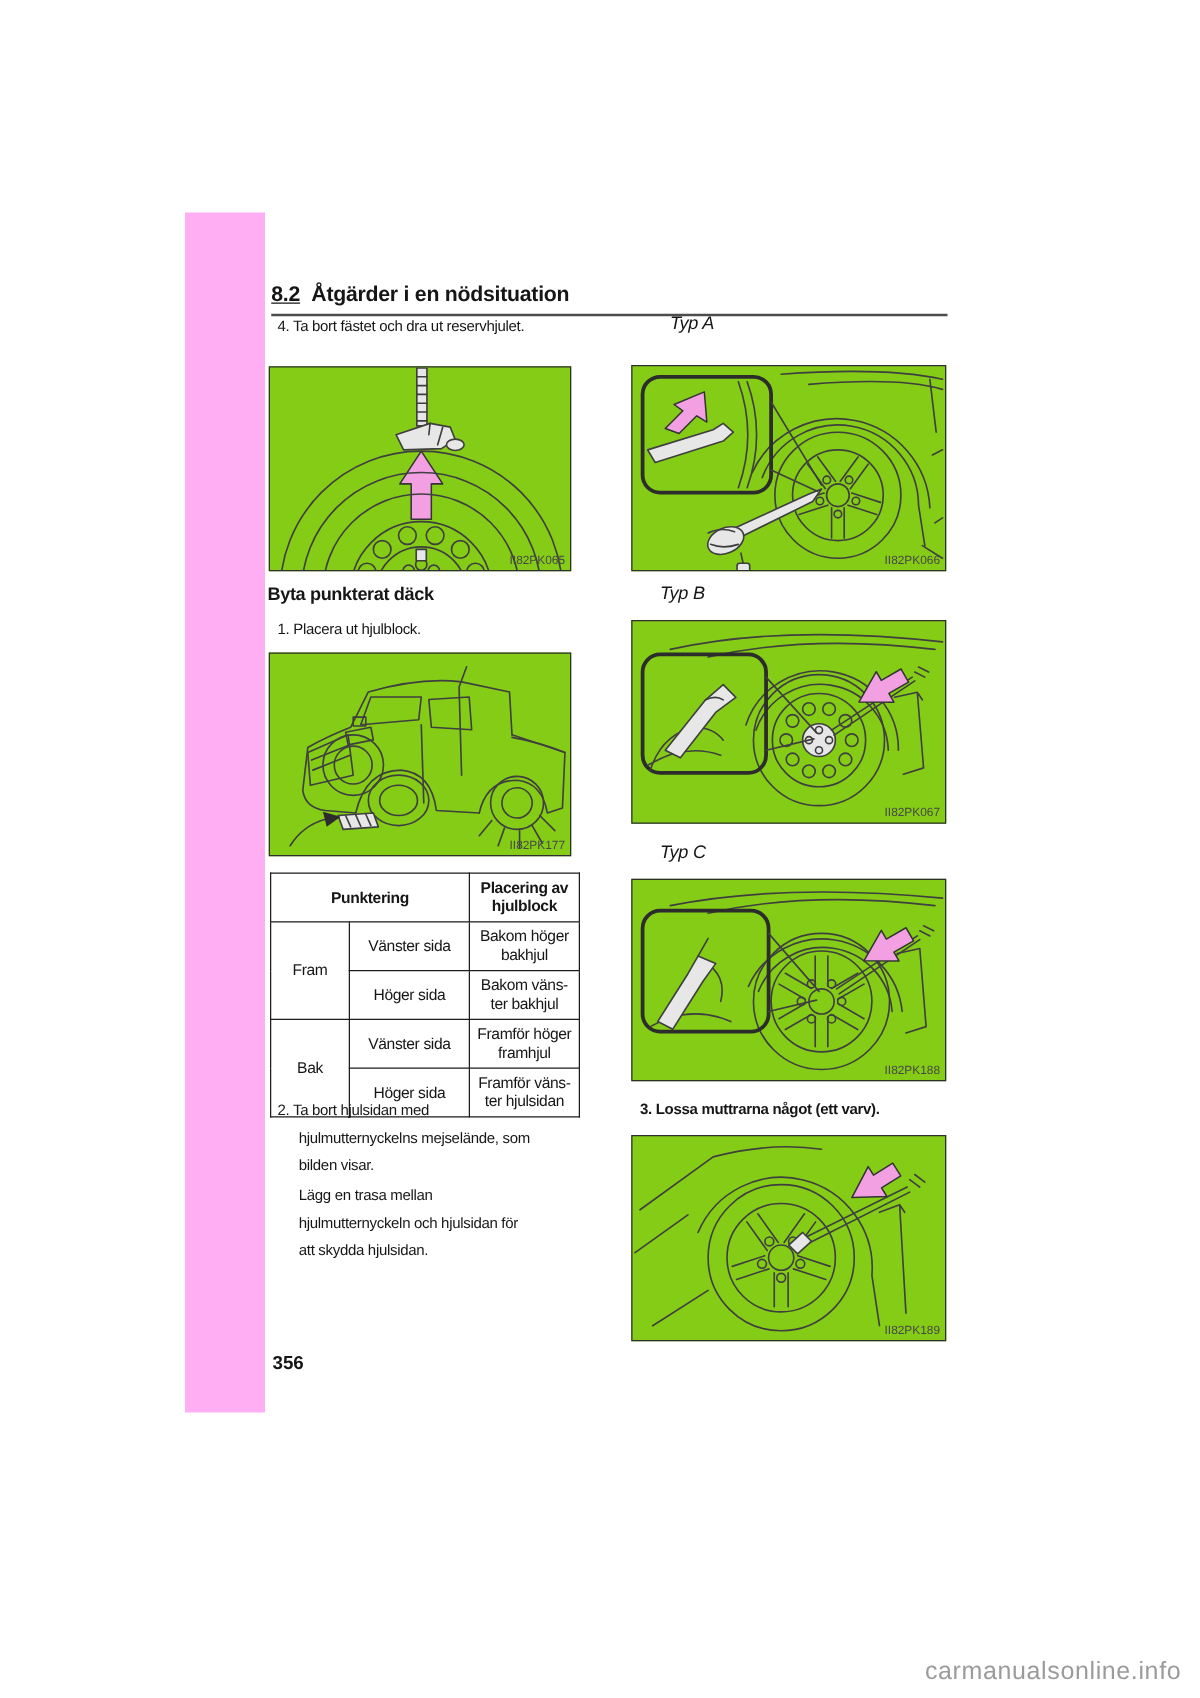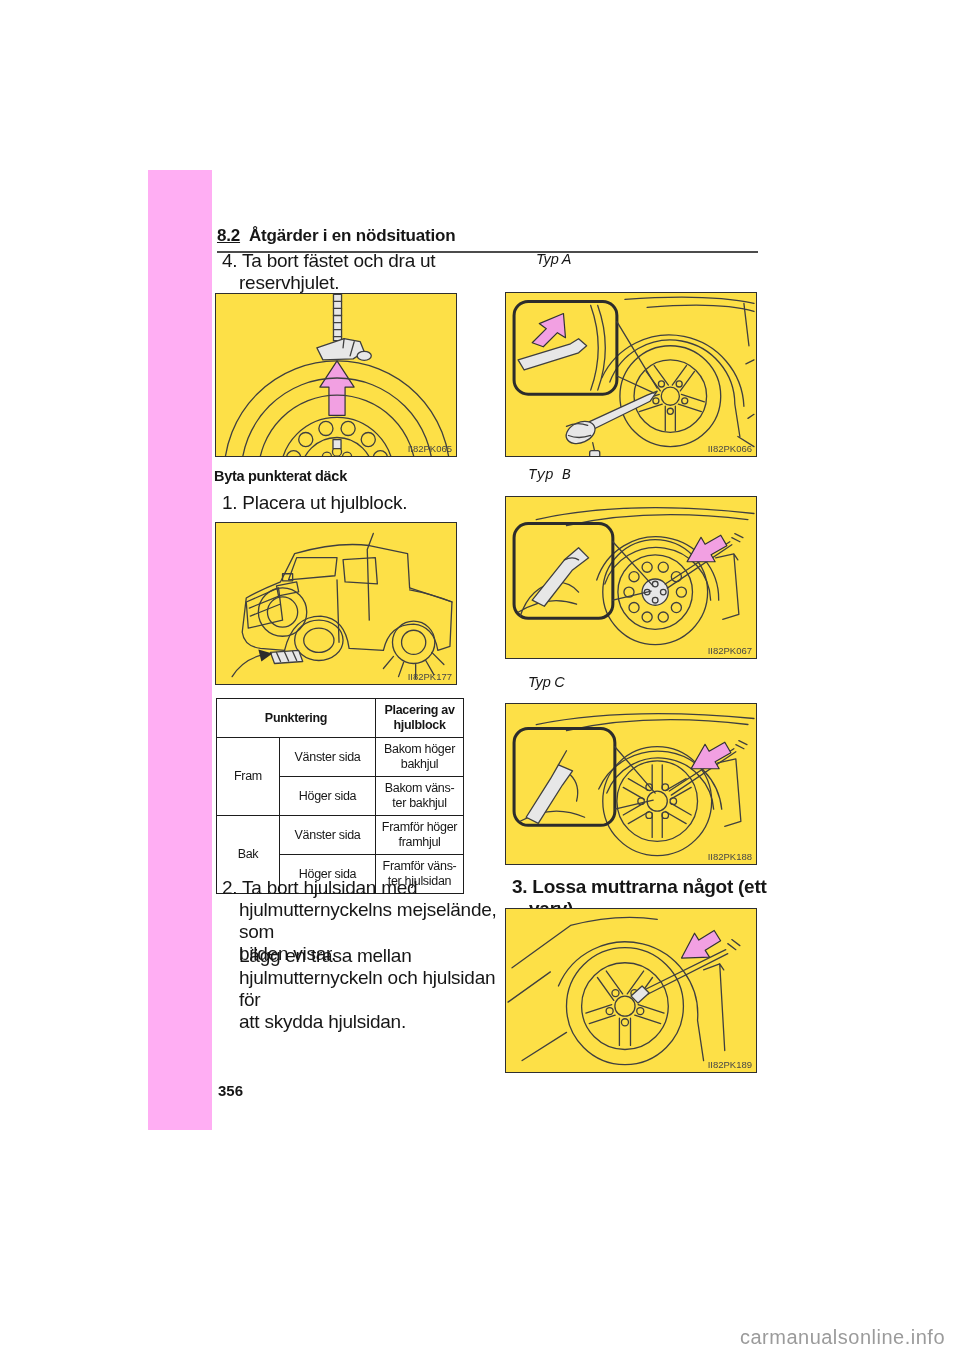--- a/index.html
+++ b/index.html
@@ -5,26 +5,26 @@
   html,body{margin:0;padding:0;}
   body{
     width:960px;height:1358px;position:relative;background:#ffffff;
     font-family:"Liberation Sans", sans-serif;color:#161616;overflow:hidden;
   }
   .stripe{position:absolute;left:148px;top:170px;width:64px;height:960px;background:var(--stripe,#ffaef3);}
   .hdr{position:absolute;left:217px;top:226px;width:541px;}
   .hdr-title{font-size:17px;font-weight:bold;letter-spacing:-0.2px;white-space:nowrap;}
   .hdr-title .sec{margin-right:9px;text-decoration:underline;}
   .hdr-rule{margin-top:5px;border-top:2px solid #4c4c4c;}
-  .step{position:absolute;font-size:19px;letter-spacing:-0.25px;line-height:22px;
+  .step{position:absolute;font-size:12px;letter-spacing:-0.25px;line-height:22px;
         white-space:pre-line;padding-left:17px;text-indent:-17px;}
   .step.cont{padding-left:0;text-indent:0;}
   .typ{position:absolute;font-size:14.5px;font-style:italic;letter-spacing:-0.2px;}
   .subhead{position:absolute;font-size:14.5px;font-weight:bold;letter-spacing:-0.3px;}
-  .fig{position:absolute;border:1.4px solid #2f2f2f;background:#fde047;}
+  .fig{position:absolute;border:1.4px solid #2f2f2f;background:#84cc16;}
   .fig svg{display:block;width:100%;height:100%;}
   .figcode{position:absolute;right:4px;bottom:2px;font-size:9.5px;color:#474747;letter-spacing:0;}
   table.chock{position:absolute;left:216px;top:698px;width:247px;border-collapse:collapse;
         font-size:12.5px;letter-spacing:-0.3px;table-layout:fixed;padding-left:27px;}
   table.chock th,table.chock td{border:1.4px solid #1d1d1d;text-align:center;vertical-align:middle;
         padding:3px 2px;white-space:pre-line;line-height:15px;}
   table.chock th{font-weight:bold;height:32px;}
   table.chock td{height:32px;}
   col.c1{width:63px;} col.c2{width:96px;} col.c3{width:88px;}
   .pageno{position:absolute;left:218px;top:1082px;font-size:15px;font-weight:bold;}
@@ -197,21 +197,21 @@
       <rect class="thick" x="8" y="8" width="102" height="92" rx="14"></rect>
       <path class="ln" d="M84 12 Q99 54 84 96 M91 12 Q106 54 91 96"></path>
       <path class="fillg" d="M12 66 L64 50 L72 45 L80 52 L72 59 L18 76 Z"></path>
       <path class="pink" d="M26 49 L40 35 L33 30 L57 20 L59 44 L51 39 L37 53 Z"></path>
     </g>
     <path class="ln" d="M110 28 L150 94 M110 82 L147 99"></path>
   </svg>
   <span class="figcode">II82PK066</span>
 </div>
 
-<div class="typ" style="left:528px;top:467px;font-family:Liberation Mono, monospace;">Typ B</div>
+<div class="typ" style="left:528px;top:467px;">Typ B</div>
 
 <div class="fig" style="left:505px;top:496px;width:250px;height:161px;">
   <svg viewBox="0 0 248 159">
     <g>
       <path class="ln" d="M30 22 Q120 2 246 16 M60 28 Q140 10 240 22"></path>
       <path class="ln" d="M90 82 A62 62 0 0 1 211 102 M98 86 A54 54 0 0 1 203 102"></path>
       <path class="ln" d="M208 60 L226 56 L231 116 L215 121 M226 56 L230 62"></path>
     </g>
     <g>
       <circle class="ln" cx="148" cy="94" r="52"></circle>

